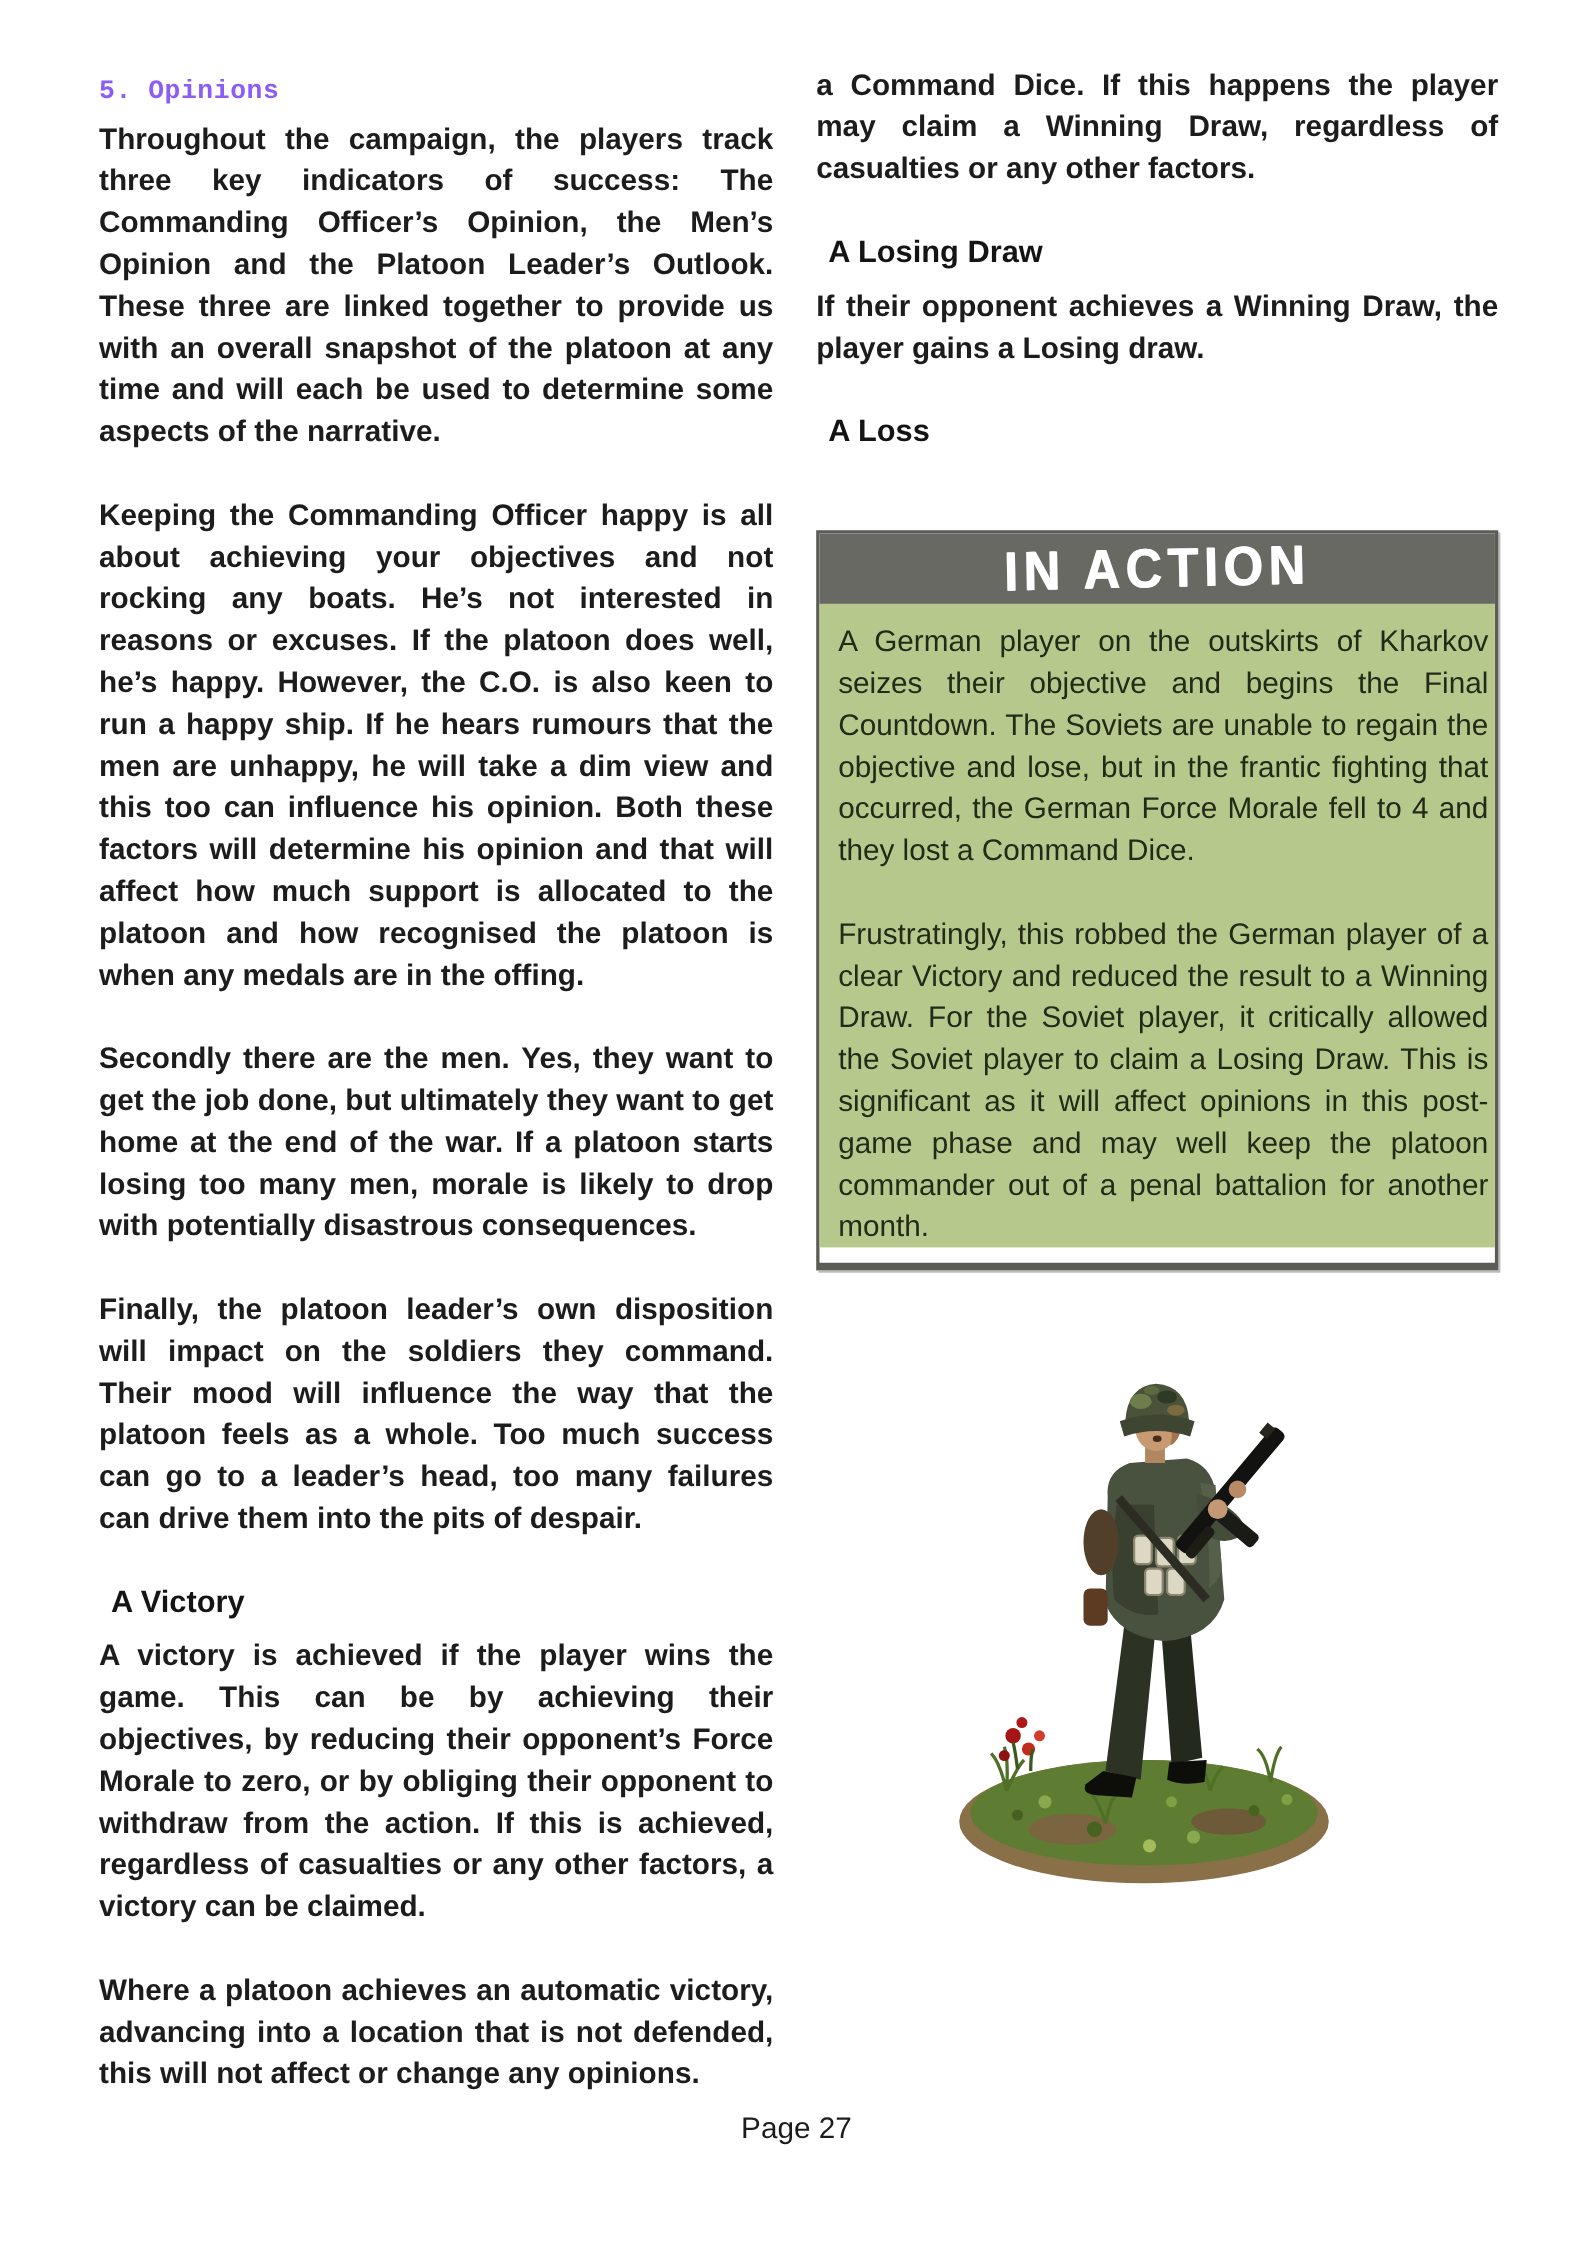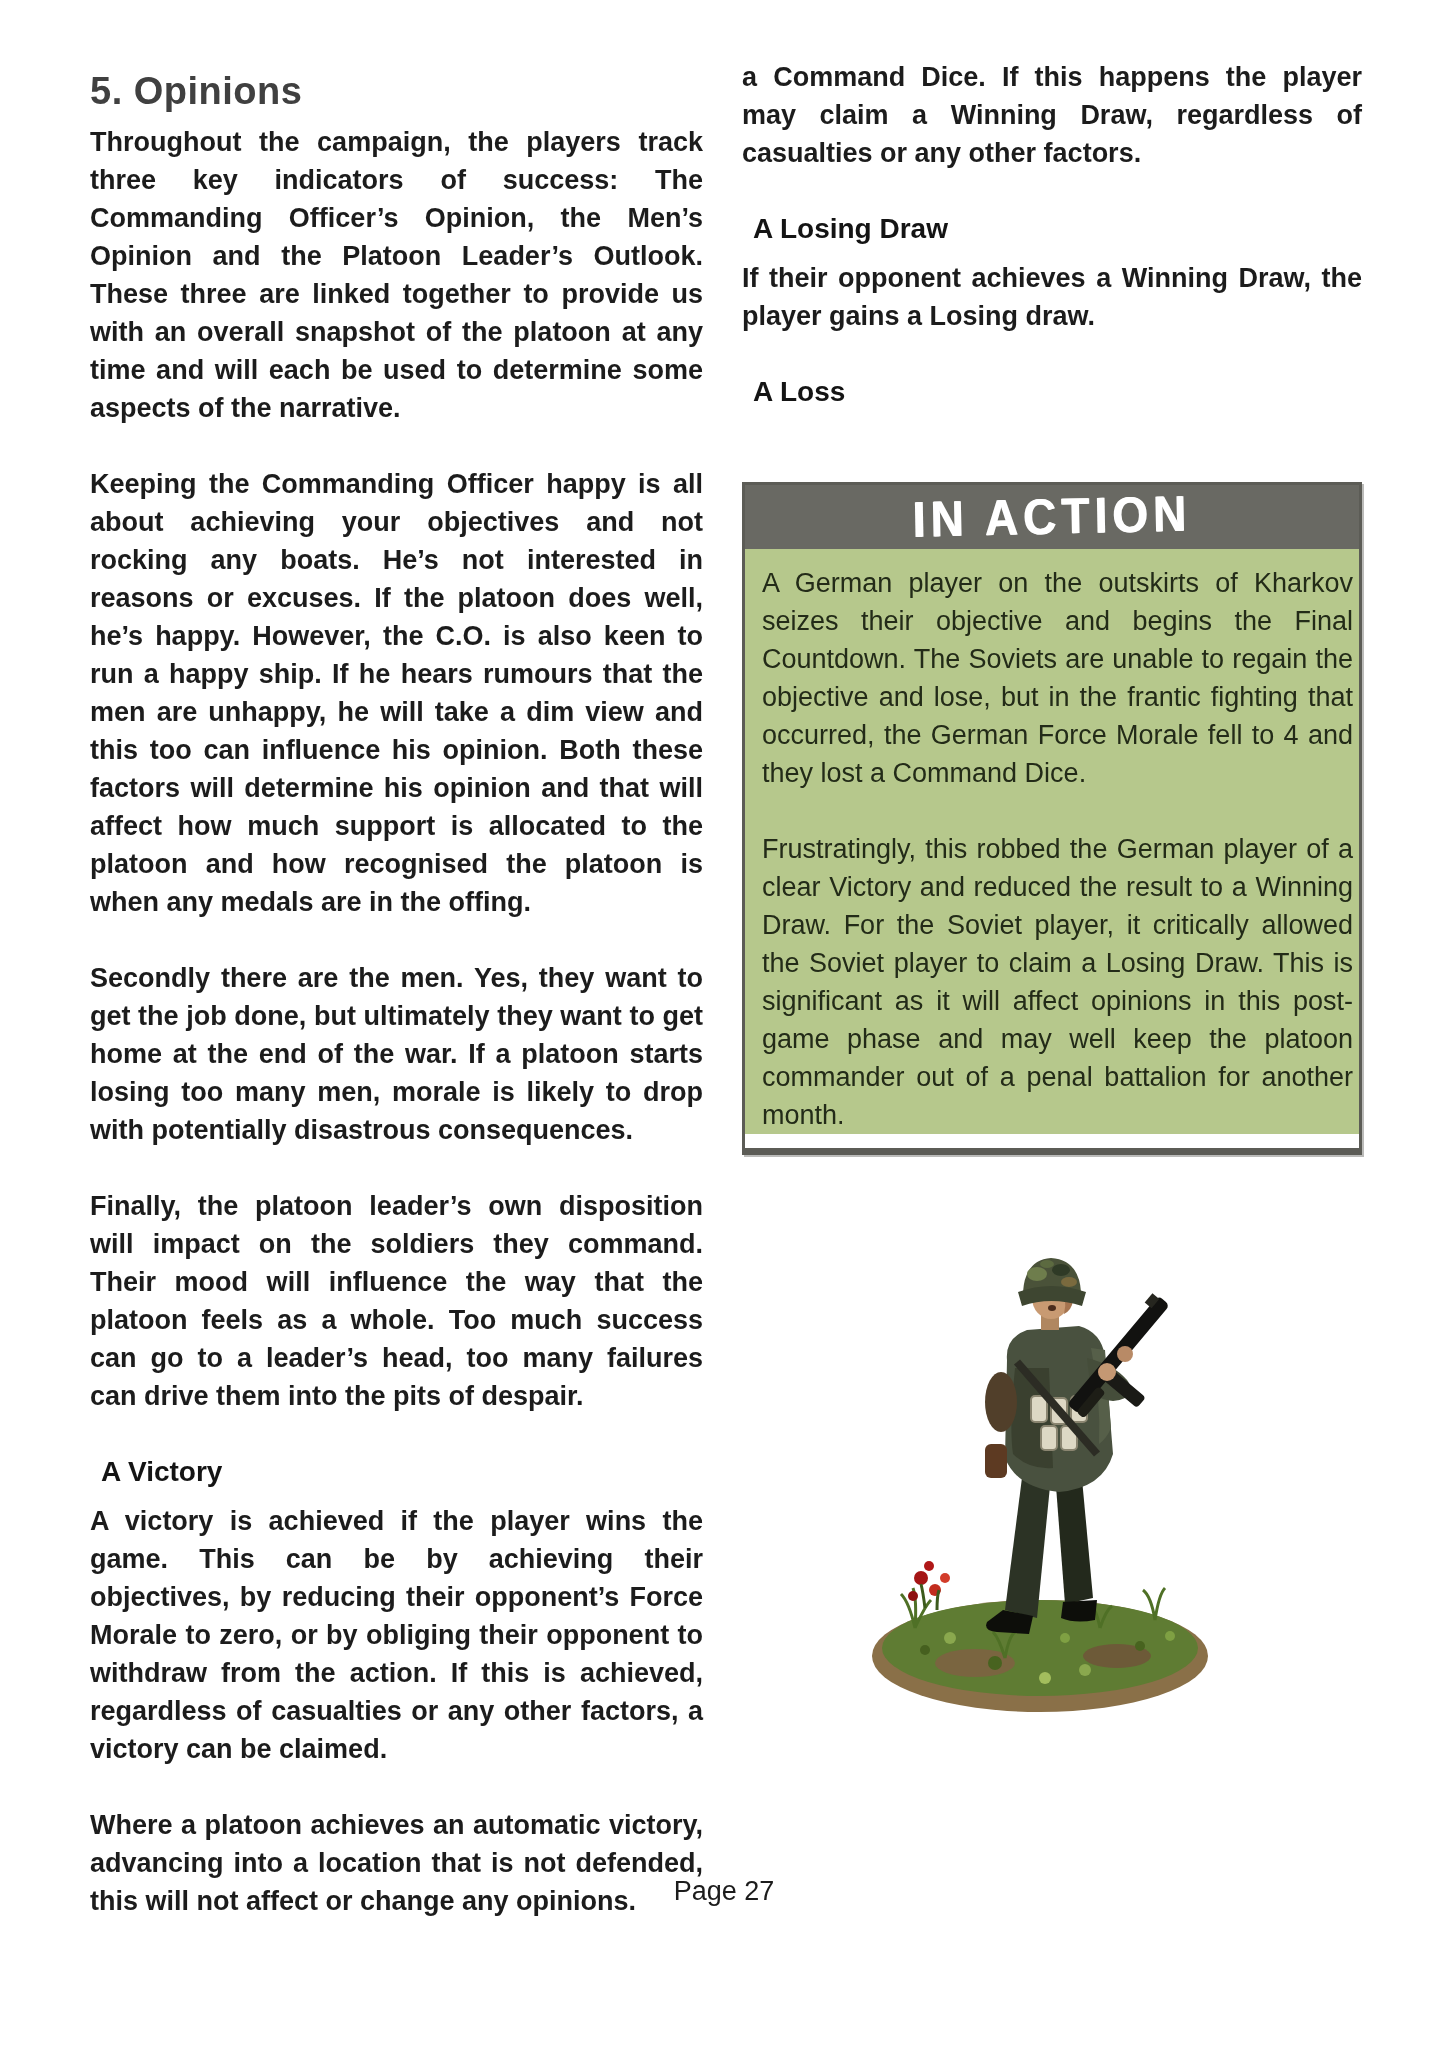--- a/index.html
+++ b/index.html
@@ -13,22 +13,22 @@
   html,body{margin:0;padding:0;}
   body{
     width:1448px;height:2048px;position:relative;background:#ffffff;
     font-family:"Liberation Sans", sans-serif;color:var(--body-text);
     overflow:hidden;
   }
   .col{position:absolute;}
   .col-left{left:90px;top:70px;width:613px;}
   .col-right{left:742px;top:58px;width:620px;}
   h1.page-title{
-    font-family:Liberation Sans, sans-serif;
-    font-size:38px;font-weight:bold;margin:0 0 10px 0;color:#404040;
+    font-family:Liberation Mono, monospace;
+    font-size:24px;font-weight:bold;margin:0 0 10px 0;color:#8b5cf6;
     letter-spacing:0.5px;
   }
   p.body-par{
     font-size:27px;line-height:38px;text-align:justify;
     margin:0 0 38px 0;
     font-weight:bold;
   }
   h2.sub-heading{
     font-size:28px;line-height:38px;font-weight:bold;margin:11px;color:#141414;
   }
@@ -54,21 +54,21 @@
   }
   .in-action-body p{
     font-size:27px;line-height:38px;text-align:justify;
     color:var(--in-action-text);margin:0 0 38px 0;
   }
   .in-action-body p:last-child{margin-bottom:14px;margin-top:23px;}
   .figure-wrap{
     position:absolute;left:855px;top:1158px;width:370px;height:560px;
   }
   .page-footer{
-    position:absolute;left:0;right:0;top:1876px;text-align:center;
+    position:absolute;left:0;right:0;top:1920px;text-align:center;
     font-size:27px;color:#1c1c1c;
   }
 </style>
 </head>
 <body>
 
 <div class="col col-left">
   <h1 class="page-title">5. Opinions</h1>
   <p class="body-par">Throughout the campaign, the players track three key indicators of success: The Commanding Officer’s Opinion, the Men’s Opinion and the Platoon Leader’s Outlook. These three are linked together to provide us with an overall snapshot of the platoon at any time and will each be used to determine some aspects of the narrative.</p>
   <p class="body-par">Keeping the Commanding Officer happy is all about achieving your objectives and not rocking any boats. He’s not interested in reasons or excuses. If the platoon does well, he’s happy. However, the C.O. is also keen to run a happy ship. If he hears rumours that the men are unhappy, he will take a dim view and this too can influence his opinion. Both these factors will determine his opinion and that will affect how much support is allocated to the platoon and how recognised the platoon is when any medals are in the offing.</p>

